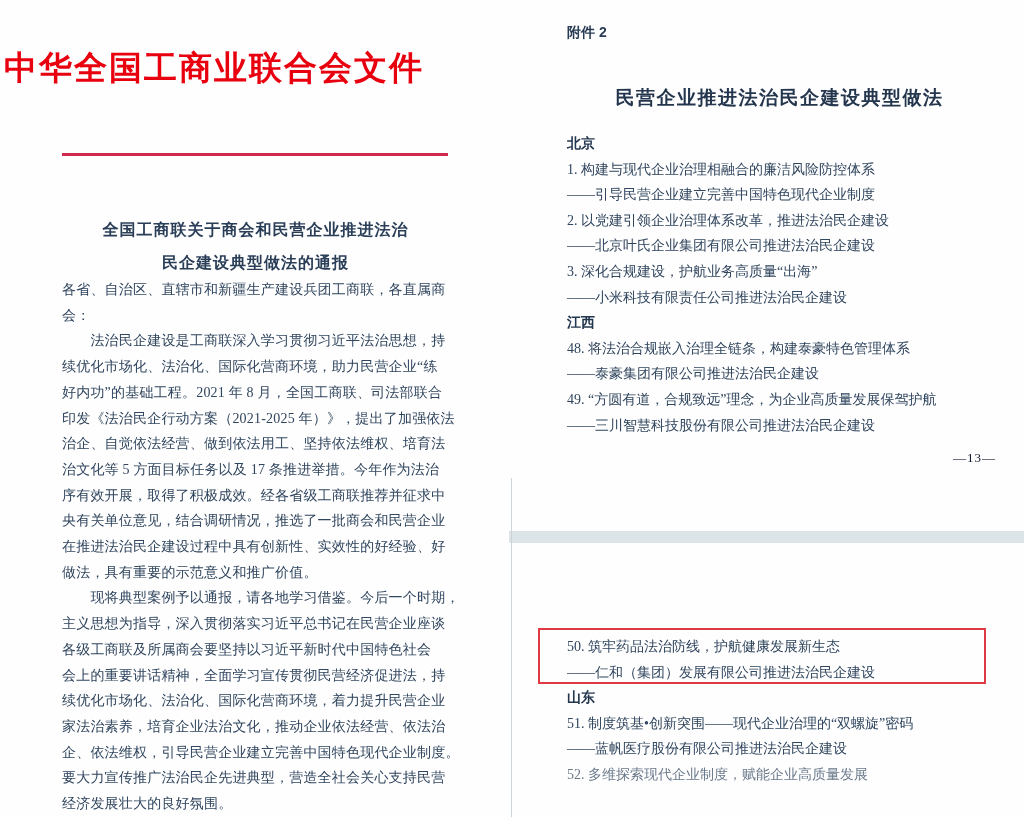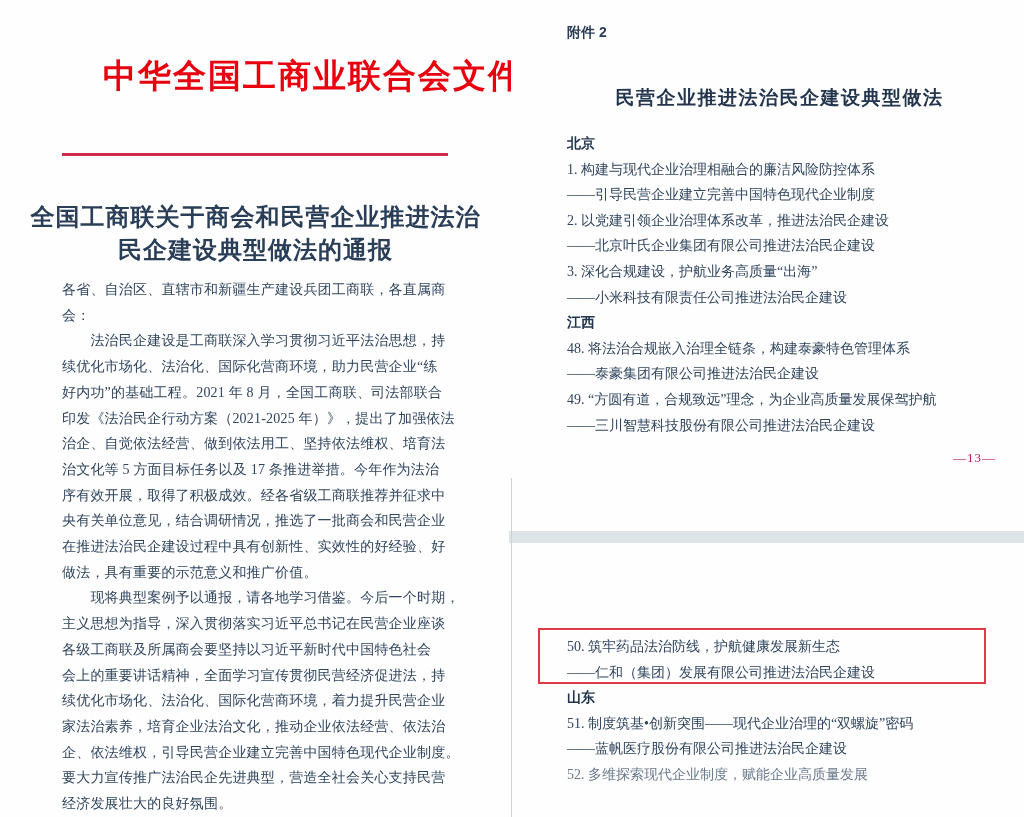--- a/index.html
+++ b/index.html
@@ -7,32 +7,32 @@
     width:1024px;height:817px;position:relative;overflow:hidden;
     background:#fdfdfd;
     font-family:"Liberation Serif","DejaVu Serif",serif;
     color:#30455e;
   }
   .page{position:absolute;background:#fefefe}
 
   
   .left-page{left:0;top:0;width:511px;height:817px}
   .letterhead{
-    position:absolute;top:42px;left:0;width:100%;margin:12px;
-    text-align:right;font-size:33px;font-weight:bold;
+    position:absolute;top:42px;left:0;width:100%;margin:4px;
+    text-align:left;font-size:33px;font-weight:bold;
     color:#e8000f;letter-spacing:2px;white-space:nowrap;
   }
   .doc-number{
     position:absolute;top:127px;left:0;width:100%;
     text-align:center;font-size:14px;letter-spacing:2px;color:#33465e;
   }
   .red-rule{position:absolute;top:153px;left:62px;width:386px;height:3px;background:#d02b4c}
   .doc-title{
-    position:absolute;top:201px;left:20px;right:20px;margin:0;
-    text-align:center;font-size:24px;line-height:33px;font-weight:bold;
+    position:absolute;top:201px;left:20px;right:20px;margin:12px;
+    text-align:center;font-size:16px;line-height:33px;font-weight:bold;
     color:#2a3e58;letter-spacing:1px;
   }
   .left-body{
     position:absolute;top:277px;left:62px;width:398px;
     font-size:14px;line-height:25.7px;letter-spacing:.2px;
   }
   .body-line{white-space:nowrap}
 
   
   .right-top{left:511px;top:0;width:513px;height:531px}
@@ -46,21 +46,21 @@
     letter-spacing:1.5px;white-space:nowrap;
   }
   .rp-list{position:absolute;top:131px;left:56px;width:446px;font-size:14px;line-height:25.6px}
   .rp-line{white-space:nowrap}
   .bold-line{
     font-weight:bold;color:#22364e;
     font-family:"Liberation Sans","DejaVu Sans",sans-serif;
   }
   .page-number{
     position:absolute;top:450px;right:28px;font-size:13px;
-    color:#be185d;letter-spacing:1px;
+    color:#0f172a;letter-spacing:1px;
   }
 
   
   .separator-band{position:absolute;left:509px;top:531px;width:515px;height:12px;background:#dde4e8}
   .vline{position:absolute;left:511px;top:478px;width:1px;height:339px;background:#ccd4d9}
 
   
   .right-bottom{left:512px;top:543px;width:512px;height:274px}
   .rb-list{position:absolute;top:91px;left:55px;width:446px;font-size:14px;line-height:25.6px}
   .rb-list .rp-line:last-child{opacity:.72;filter:blur(.3px)}

